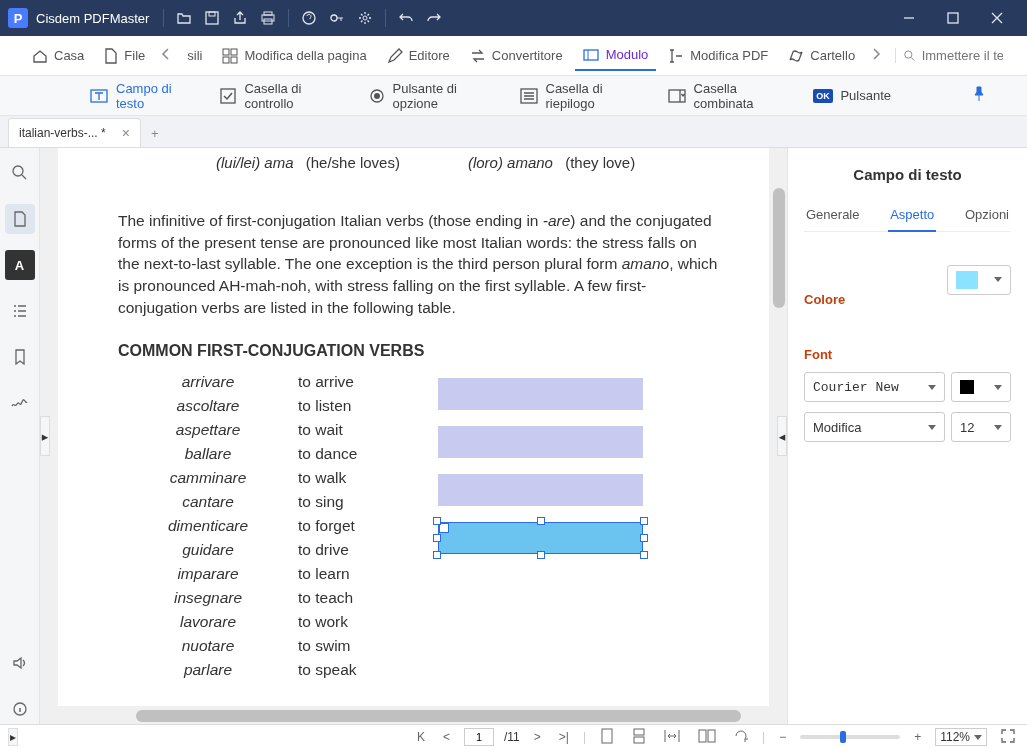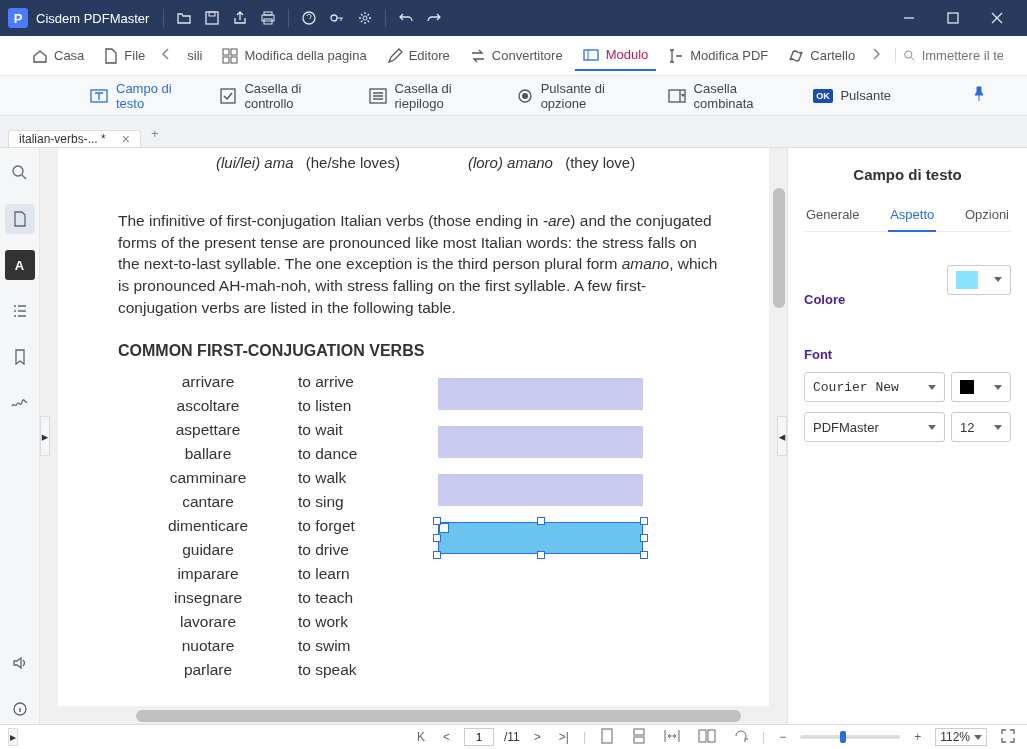--- a/index.html
+++ b/index.html
@@ -10,35 +10,35 @@
 .titlebar .divider { width: 1px; height: 18px; background: #445a80; margin: 0 6px; }
 .titlebar .tb-icon { width: 28px; height: 28px; display: flex; align-items: center; justify-content: center; cursor: pointer; }
 .titlebar .tb-icon svg { stroke: #e0e6f0; fill: none; }
 .titlebar .spacer { flex: 1; }
 .titlebar .winbtn { width: 44px; height: 36px; display: flex; align-items: center; justify-content: center; cursor: pointer; }
 .titlebar .winbtn svg { stroke: #e0e6f0; fill: none; }
 
 .menubar { height: 40px; display: flex; align-items: center; border-bottom: 1px solid #e5e5e5; padding: 0 24px; gap: 4px; background: #fff; }
 .menubar .mitem { display: flex; align-items: center; gap: 6px; padding: 6px 8px; font-size: 13px; color: #555; cursor: pointer; white-space: nowrap; }
 .menubar .mitem svg { stroke: #555; fill: none; }
-.menubar .mitem.active { color: #be185d; border-bottom: 2px solid #2a6de0; gap: 7px; }
+.menubar .mitem.active { color: #6d28d9; border-bottom: 2px solid #2a6de0; gap: 7px; }
 .menubar .mitem.active svg { stroke: #2a6de0; }
 .menubar .chev { padding: 4px; cursor: pointer; }
 .menubar .search { flex: 1; display: flex; align-items: center; gap: 6px; padding-left: 8px; border-left: 1px solid #ddd; margin-left: 6px; }
 .menubar .search input { border: none; outline: none; font-size: 13px; color: #999; width: 100%; }
 
 .toolbar { height: 40px; background: #f7f8fa; border-bottom: 1px solid #e5e5e5; display: flex; align-items: center; padding: 0 40px 0 90px; gap: 40px; }
 .toolbar .titem { display: flex; align-items: center; gap: 8px; font-size: 13px; color: #444; cursor: pointer; }
 .toolbar .titem.active { color: #2a6de0; }
 .toolbar .ticon { width: 19px; height: 18px; display: flex; align-items: center; justify-content: center; }
 .toolbar .spacer { flex: 1; }
 .toolbar .pin { cursor: pointer; color: #2a6de0; }
 
 .tabbar { height: 32px; background: #f0f2f5; border-bottom: 1px solid #ddd; display: flex; align-items: flex-end; padding-left: 8px; gap: 4px; }
-.tabbar .tab { background: #fff; border: 1px solid #ddd; border-bottom: none; border-radius: 4px 4px 0 0; padding: 0 10px; display: flex; align-items: center; gap: 16px; font-size: 12px; cursor: pointer; }
+.tabbar .tab { background: #fff; border: 1px solid #ddd; border-bottom: none; border-radius: 4px 4px 0 0; padding: 6px 10px; display: flex; align-items: center; gap: 16px; font-size: 12px; cursor: pointer; }
 .tabbar .tab .close { cursor: pointer; color: #888; font-size: 14px; }
 .tabbar .addtab { padding: 6px; cursor: pointer; color: #888; }
 
 .main { display: flex; height: 576px; }
 .sidebar { width: 40px; background: #f5f6f8; border-right: 1px solid #e5e5e5; display: flex; flex-direction: column; align-items: center; padding-top: 10px; gap: 16px; }
 .sidebar .sicon { width: 30px; height: 30px; display: flex; align-items: center; justify-content: center; cursor: pointer; border-radius: 4px; color: #666; }
 .sidebar .sicon.active { background: #e0e6ef; }
 .sidebar .sspacer { flex: 1; }
 
 .docarea { flex: 1; position: relative; background: #f0f0f0; overflow: hidden; }
@@ -52,40 +52,40 @@
 
 .page { position: absolute; left: 18px; top: 0; right: 18px; bottom: 18px; background: #fff; padding: 6px 50px 0 60px; overflow: hidden; }
 .page .row1 { display: flex; gap: 60px; font-size: 15px; margin-bottom: 30px; margin-left: 90px; }
 .page .row1 span { font-style: italic; margin-left: 8px; }
 .page .row1 .en { font-style: normal; }
 .page .para { font-size: 15.5px; line-height: 1.4; margin-bottom: 24px; margin-top: 39px; }
 .page .para i { font-style: italic; }
 .page .h2 { font-size: 16px; font-weight: bold; margin-bottom: 10px; }
 .page table { border-collapse: collapse; }
 .page table td { padding: 3px 0; font-size: 15.5px; }
-.page table td:nth-child(1) { width: 180px; text-align: center; }
+.page table td:nth-child(1) { width: 180px; text-align: center; font-style: italic; }
 .page table td:nth-child(2) { width: 140px; text-align: left; }
 .page table td:nth-child(3) { width: 230px; }
 .page .fieldbox { background: #c9caf0; height: 32px; width: 205px; }
 .page .fieldbox.selected { background: #6ac4ef; border: 1px solid #2a6de0; position: relative; }
 .page .fieldbox.selected::before, .page .fieldbox.selected::after { content: ''; position: absolute; width: 8px; height: 8px; background: #fff; border: 1px solid #2a6de0; }
 .page .selwrap { position: relative; width: 205px; height: 32px; }
 .page .selwrap .h { position: absolute; width: 8px; height: 8px; background: #fff; border: 1px solid #2a6de0; }
 .page .selwrap .h.tl { top: -5px; left: -5px; } .page .selwrap .h.tr { top: -5px; right: -5px; }
 .page .selwrap .h.bl { bottom: -5px; left: -5px; } .page .selwrap .h.br { bottom: -5px; right: -5px; }
 .page .selwrap .h.tc { top: -5px; left: 50%; margin-left: -4px; } .page .selwrap .h.bc { bottom: -5px; left: 50%; margin-left: -4px; }
 .page .selwrap .h.ml { top: 50%; left: -5px; margin-top: -4px; } .page .selwrap .h.mr { top: 50%; right: -5px; margin-top: -4px; }
 
 .proppanel { width: 240px; border-left: 1px solid #e5e5e5; background: #fff; padding: 18px 16px; }
 .proppanel .ptitle { text-align: center; font-size: 15px; font-weight: 600; margin-bottom: 18px; }
 .proppanel .ptabs { display: flex; justify-content: space-between; border-bottom: 1px solid #eee; margin-bottom: 20px; }
 .proppanel .ptab { padding: 6px 2px 8px; font-size: 13px; cursor: pointer; color: #555; }
 .proppanel .ptab.active { color: #2a6de0; border-bottom: 2px solid #2a6de0; margin-bottom: -1px; }
 .proppanel .prow { display: flex; align-items: center; justify-content: space-between; margin-bottom: 14px; }
-.proppanel .plabel { font-size: 13px; font-weight: 600; color: #4c1d95; margin-top: 40px; }
+.proppanel .plabel { font-size: 13px; font-weight: 600; color: #c2410c; margin-top: 40px; }
 .proppanel .swatch { width: 22px; height: 18px; background: #8be3ff; }
 .proppanel .dd { border: 1px solid #ccc; border-radius: 3px; height: 30px; display: flex; align-items: center; justify-content: space-between; padding: 0 8px; font-size: 13px; cursor: pointer; }
 .proppanel .dd.colordd { width: 64px; }
 .proppanel .frow { display: flex; gap: 6px; margin-bottom: 10px; }
 .proppanel .frow .dd:first-child { flex: 1; }
 .proppanel .frow .dd.sq { width: 60px; }
 
 .statusbar { height: 25px; border-top: 1px solid #ddd; display: flex; align-items: center; padding: 0 8px; gap: 10px; font-size: 12px; background: #fff; }
 .statusbar .s-expander { width: 10px; height: 18px; background: #f5f6f8; border: 1px solid #ddd; display:flex;align-items:center;justify-content:center; cursor: pointer; }
 .statusbar .sspacer { flex: 1; }
@@ -259,35 +259,35 @@
       <span class="ticon">
         <svg width="16" height="16" viewBox="0 0 16 16">
           <rect x="1" y="1" width="14" height="14" stroke="#555" fill="none" stroke-width="1.3"></rect>
           <path d="M4 8l3 3 5-6" stroke="#555" fill="none" stroke-width="1.5"></path>
         </svg>
       </span>
       <span>Casella di controllo</span>
     </div>
   <div class="titem">
       <span class="ticon">
+        <svg width="16" height="16" viewBox="0 0 16 16">
+          <circle cx="8" cy="8" r="6" stroke="#555" fill="none" stroke-width="1.3"></circle>
+          <circle cx="8" cy="8" r="3" fill="#555"></circle>
+        </svg>
+      </span>
+      <span>Pulsante di opzione</span>
+    </div>
+  <div class="titem">
+      <span class="ticon">
         <svg width="18" height="16" viewBox="0 0 18 16">
           <rect x="1" y="1" width="16" height="14" stroke="#555" fill="none" stroke-width="1.3"></rect>
           <path d="M4 5h10M4 8h10M4 11h10" stroke="#555" stroke-width="1.3"></path>
         </svg>
       </span>
       <span>Casella di riepilogo</span>
-    </div>
-  <div class="titem">
-      <span class="ticon">
-        <svg width="16" height="16" viewBox="0 0 16 16">
-          <circle cx="8" cy="8" r="6" stroke="#555" fill="none" stroke-width="1.3"></circle>
-          <circle cx="8" cy="8" r="3" fill="#555"></circle>
-        </svg>
-      </span>
-      <span>Pulsante di opzione</span>
     </div>
   <div class="titem">
       <span class="ticon">
         <svg width="18" height="14" viewBox="0 0 18 14">
           <rect x="1" y="1" width="16" height="12" stroke="#555" fill="none" stroke-width="1.3"></rect>
           <path d="M12 1v12M13.5 5l1.5 2 1.5-2" stroke="#555" fill="none" stroke-width="1.3"></path>
         </svg>
       </span>
       <span>Casella combinata</span>
     </div>
@@ -479,21 +479,21 @@
           <span style="font-family:'Courier New',monospace;">Courier New</span>
           <span class="chevdown"></span>
         </div>
       <div class="dd sq">
           <div style="width:14px;height:14px;background:#000;"></div>
           <span class="chevdown"></span>
         </div>
     </div>
     <div class="frow">
       <div class="dd">
-          <span>PDFMaster</span>
+          <span>Modifica</span>
           <span class="chevdown"></span>
         </div>
       <div class="dd sq">
           <span>12</span>
           <span class="chevdown"></span>
         </div>
     </div>
   </div>
 </div>
 

